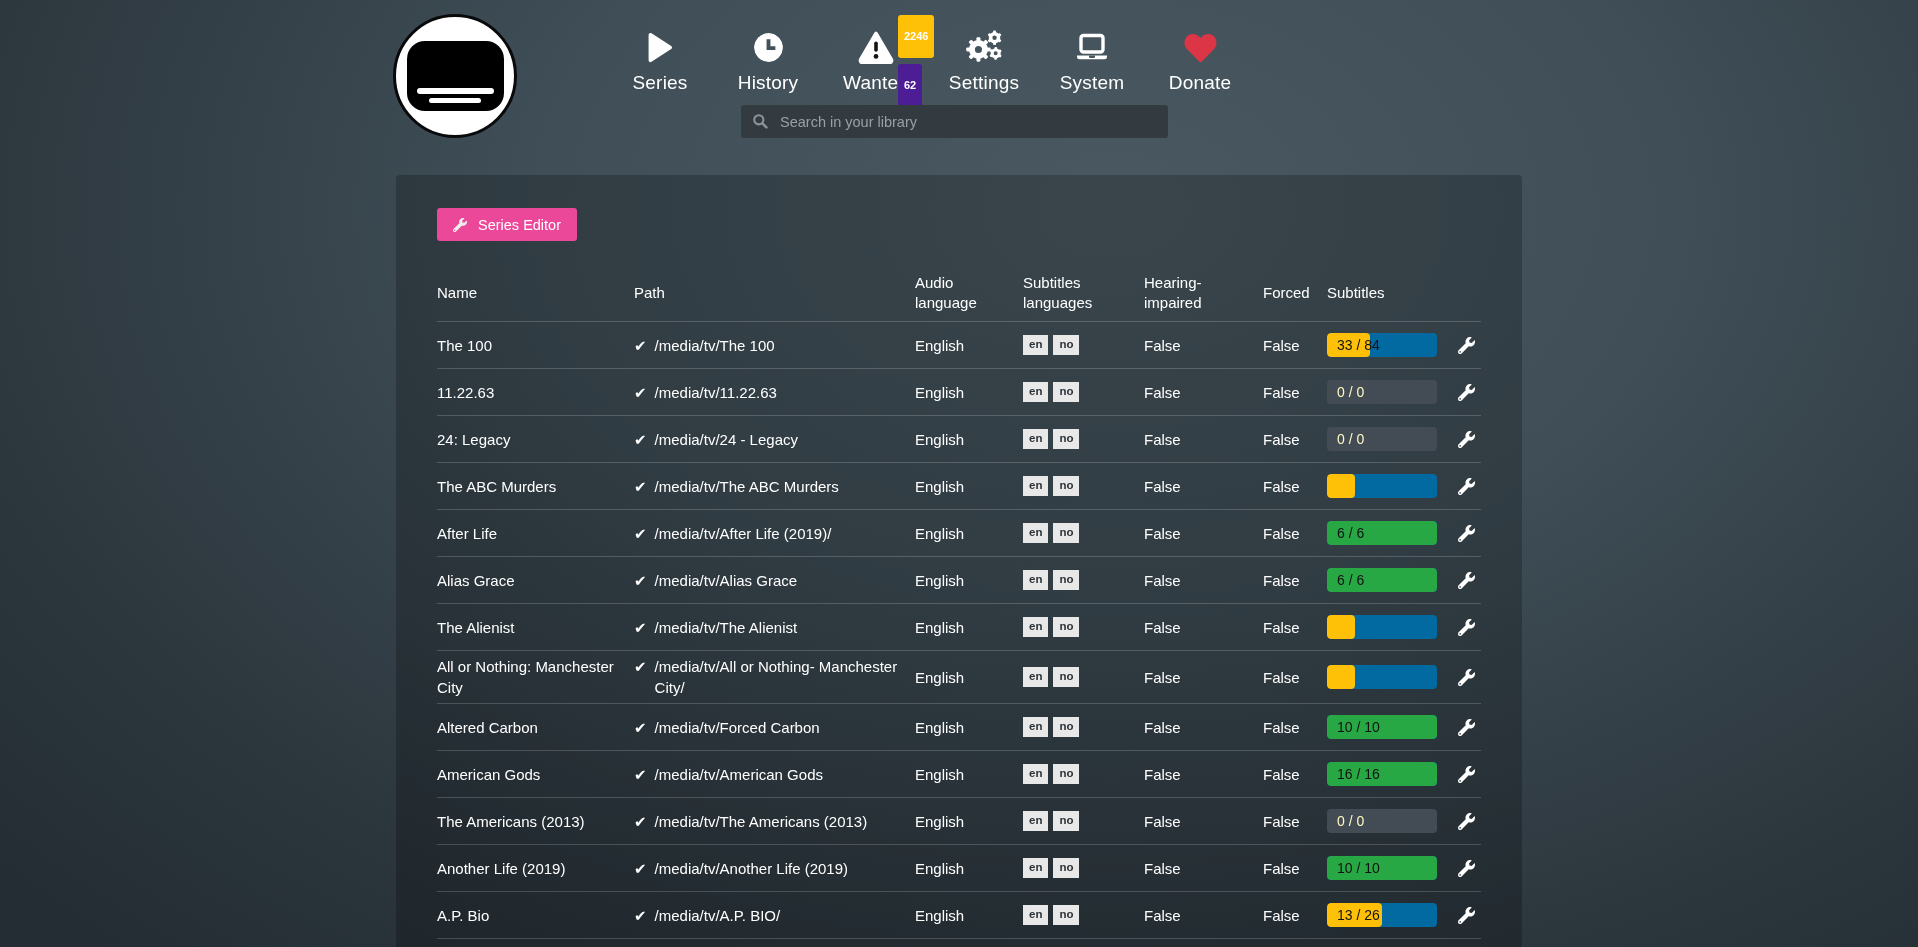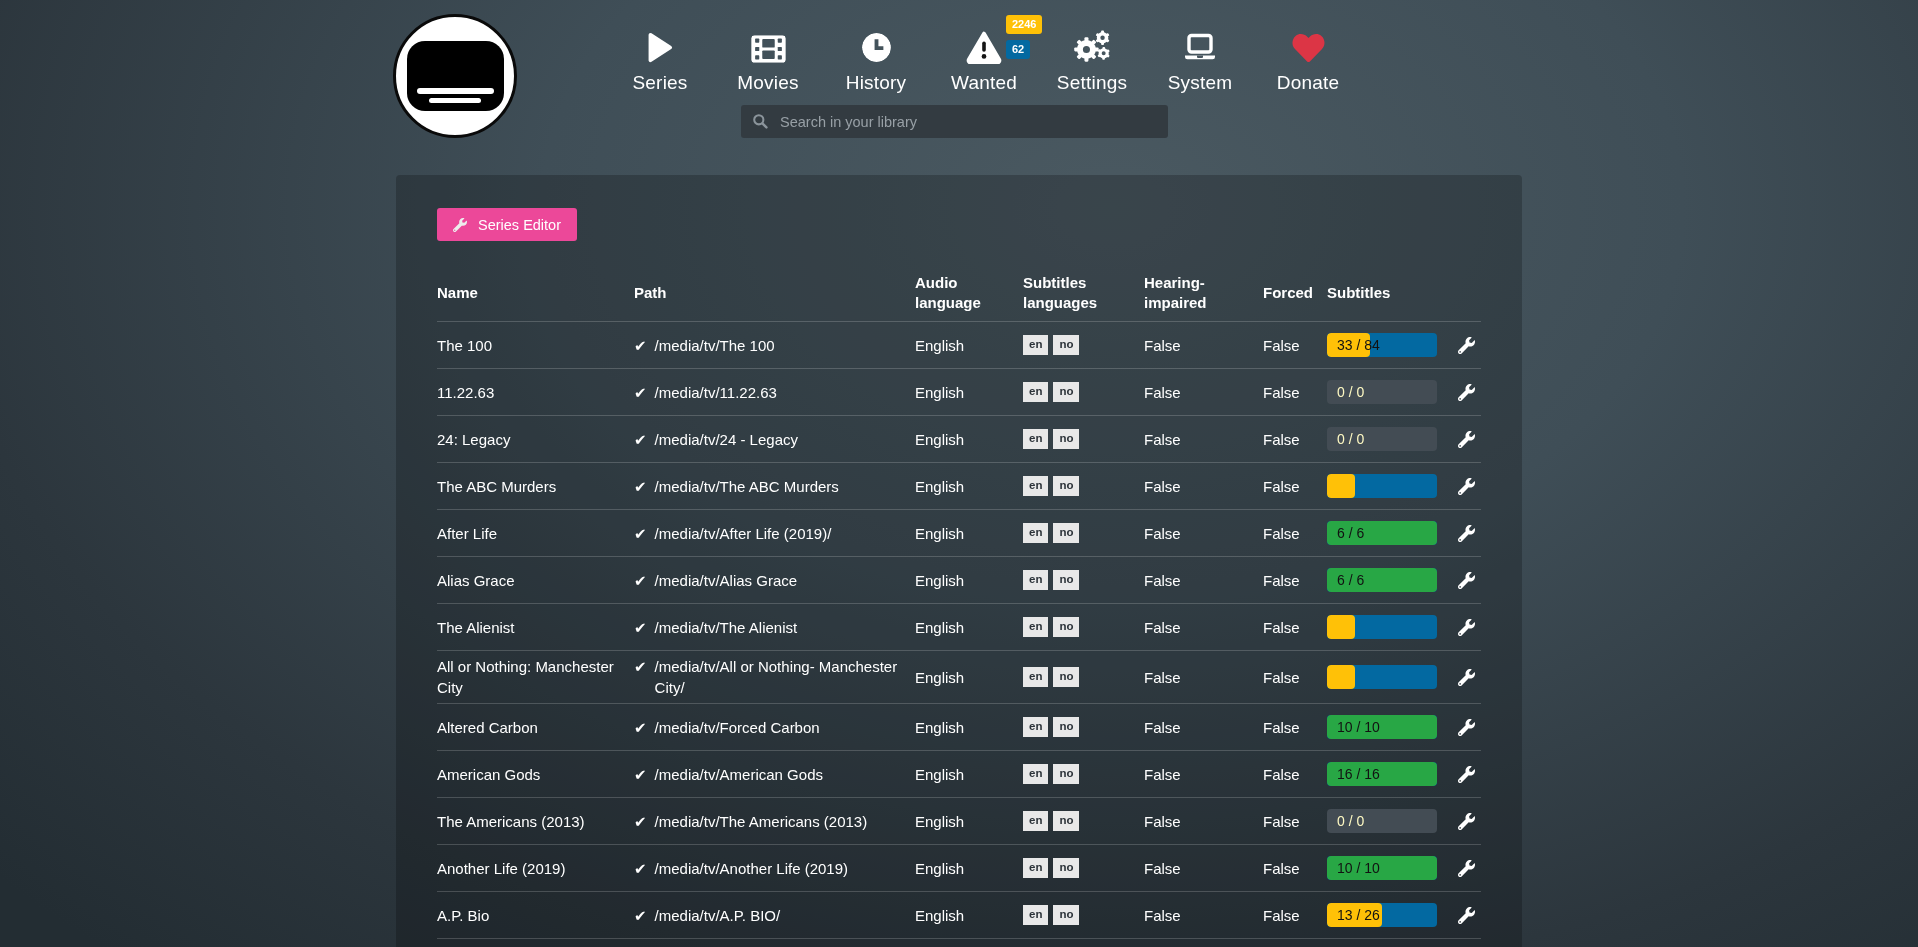--- a/index.html
+++ b/index.html
@@ -22,23 +22,23 @@
     background: #000; border-radius: 18px;
   }
   .logo-line1 { position: absolute; left: 10px; top: 47px; width: 77px; height: 6px; background: #fff; border-radius: 3px; }
   .logo-line2 { position: absolute; left: 22px; top: 57px; width: 52px; height: 5px; background: #fff; border-radius: 3px; }
 
   .nav { position: absolute; left: 606px; top: 22px; display: flex; }
   .nav-item { width: 108px; text-align: center; position: relative; cursor: pointer; }
   .nav-icon-box { height: 46px; display: flex; align-items: flex-end; justify-content: center; }
   .nav-label { font-size: 19px; color: #fff; margin-top: 4px; letter-spacing: .2px; }
   .badge-stack { position: absolute; top: -7px; left: calc(50% + 22px); display: flex; flex-direction: column; align-items: flex-start; gap: 6px; }
-  .count-badge { font-size: 11px; font-weight: bold; color: #fff; padding: 4px 6px; border-radius: 3px; line-height: 1; }
+  .count-badge { font-size: 11px; font-weight: bold; color: #fff; padding: 16px 6px; border-radius: 3px; line-height: 1; }
   .badge-yellow { background: #ffc107; }
-  .badge-green { background: #0369a1; }
+  .badge-green { background: #4c1d95; }
 
   .search-bar {
     position: absolute; left: 741px; top: 105px; width: 427px; height: 33px;
     background: #333b41; border-radius: 3px; display: flex; align-items: center; padding: 0 11px;
   }
   .search-bar input {
     flex: 1; background: transparent; border: none; outline: none;
     color: #cfd4d8; font-size: 14.5px; font-family: inherit; margin-left: 9px;
   }
   .search-bar input::placeholder { color: #98a0a6; }
@@ -55,21 +55,21 @@
     height: 33px; padding: 0 16px; font-size: 14.5px; font-family: inherit; cursor: pointer;
   }
 
   .table { margin-top: 30px; }
   .thead, .trow {
     display: grid;
     grid-template-columns: 197px 281px 108px 121px 119px 64px 124px 1fr;
     align-items: center;
   }
   .thead {
-    font-weight: bold; font-size: 15px; line-height: 20px;
+    font-weight: normal; font-size: 15px; line-height: 20px;
     padding: 2px 0 8px; border-bottom: 1px solid rgba(255,255,255,0.18);
   }
   .thead > div { padding-right: 30px; }
   .trow {
     min-height: 47px; font-size: 15px; line-height: 21px;
     border-bottom: 1px solid rgba(255,255,255,0.18);
     padding: 5px 0;
   }
   .cell-name { padding-right: 14px; }
   .cell-path { display: flex; align-items: flex-start; gap: 8px; padding-right: 4px; }
@@ -113,43 +113,20 @@
       <div class="nav-icon-box">
           <span>
         <svg viewBox="0 0 22 26" width="28" height="33">
               <path d="M3.5 3 L19 13 L3.5 23 Z" fill="#fff" stroke="#fff" stroke-width="3" stroke-linejoin="round"></path>
             </svg>
       </span>
         </div>
       <div class="nav-label">Series</div>
     </div>
 
-    <div class="nav-item">
-      <div class="nav-icon-box">
-          <span>
-        <svg viewBox="0 0 32 26" width="37" height="30">
-          <mask id="mfilm">
-            <rect x="1" y="1" width="30" height="24" rx="3" fill="#fff"></rect>
-            <g fill="#000">
-              <rect x="4.4" y="4" width="3.6" height="3.6" rx="0.6"></rect>
-                  <rect x="4.4" y="11.2" width="3.6" height="3.6" rx="0.6"></rect>
-                  <rect x="4.4" y="18.4" width="3.6" height="3.6" rx="0.6"></rect>
-              <rect x="24" y="4" width="3.6" height="3.6" rx="0.6"></rect>
-                  <rect x="24" y="11.2" width="3.6" height="3.6" rx="0.6"></rect>
-                  <rect x="24" y="18.4" width="3.6" height="3.6" rx="0.6"></rect>
-              <rect x="10.6" y="4.4" width="10.8" height="7.4" rx="0.8"></rect>
-                  <rect x="10.6" y="14.2" width="10.8" height="7.4" rx="0.8"></rect>
-            </g>
-          </mask>
-          <rect x="1" y="1" width="30" height="24" rx="3" fill="#fff" mask="url(#mfilm)"></rect>
-        </svg>
-      </span>
-        </div>
-      <div class="nav-label">Movies</div>
-    </div>
 
     <div class="nav-item">
       <div class="nav-icon-box">
           <span>
         <svg viewBox="0 0 24 24" width="33" height="33">
           <mask id="mclock">
             <circle cx="12" cy="12" r="10.5" fill="#fff"></circle>
             <path d="M12 6 V12.5 H17" stroke="#000" stroke-width="2.8" fill="none"></path>
           </mask>
           <circle cx="12" cy="12" r="10.5" fill="#fff" mask="url(#mclock)"></circle>

